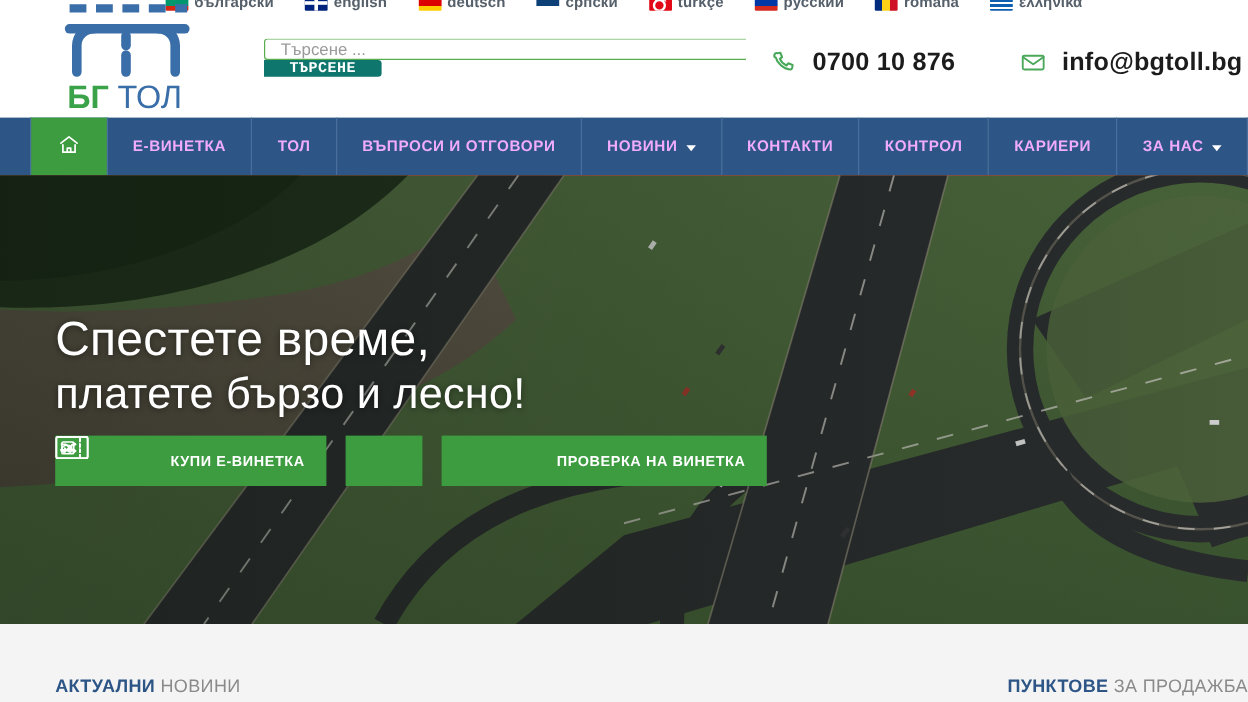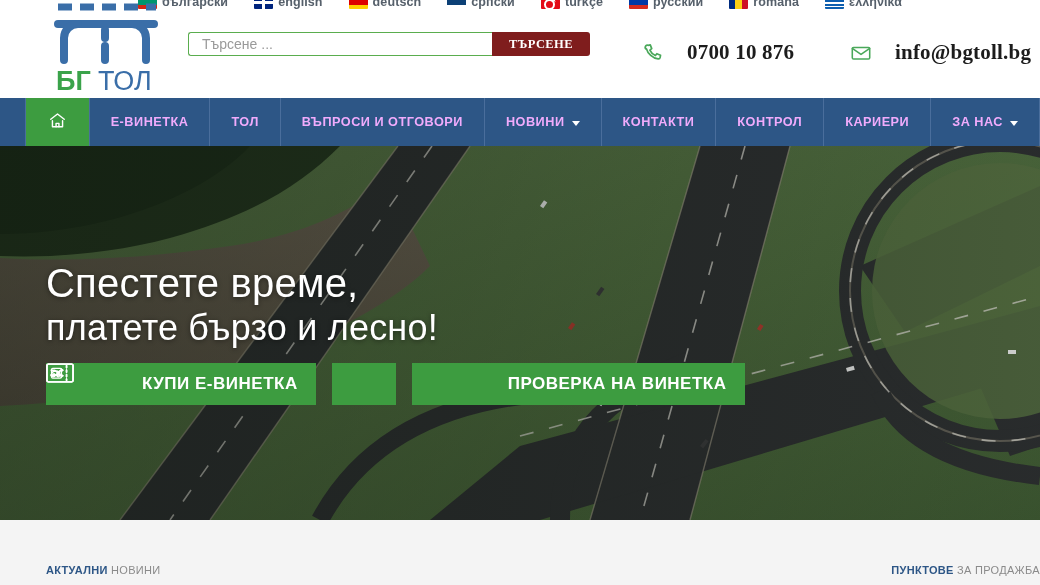--- a/index.html
+++ b/index.html
@@ -34,34 +34,34 @@
   .f-tr:after { content:""; position:absolute; left:3px; top:3px; width:7px; height:7px; border:2px solid #fff; border-radius:50%; }
   .f-ru { background: linear-gradient(to bottom,#fff 0 33.3%,#0039a6 33.3% 66.6%,#d52b1e 66.6% 100%); }
   .f-ro { background: linear-gradient(to right,#002b7f 0 33.3%,#fcd116 33.3% 66.6%,#ce1126 66.6% 100%); }
   .f-gr { background: repeating-linear-gradient(to bottom,#0d5eaf 0 1.9px,#fff 1.9px 3.8px); }
 
   
   .header { position: absolute; top: 12px; left: 0; width: 1040px; height: 84px; background: #fff; }
 
   .logo { position: absolute; left: 46px; top: -14px; width: 120px; height: 96px; }
 
-  .searchwrap { position: absolute; left: 188px; top: 20px; width: 402px; height: 24px; display: flex; }
+  .searchwrap { position: absolute; left: 220px; top: 20px; width: 402px; height: 24px; display: flex; flex-direction: column; }
   .search-input {
     flex: 1; border: 1px solid #5aad4e; border-right: 0; border-radius: 3px 0 0 3px;
     font-size: 14px; color: #3b3b3b; padding: 0 13px; outline: none; background: #fff;
     font-family: "Liberation Sans", sans-serif;
   }
   .search-input::placeholder { color: #9a9a9a; }
   .search-btn {
-    width: 98px; background: #7f1d1d; color: #fff; border: 0; cursor: pointer;
+    width: 98px; background: #0f766e; color: #fff; border: 0; cursor: pointer;
     font-size: 12.5px; font-weight: 700; letter-spacing: .4px; border-radius: 0 3px 3px 0;
-    font-family: Liberation Serif, serif;
-  }
-
-  .contact { position: absolute; top: 28px; display: flex; align-items: center; gap: 21px; font-family: Liberation Serif, serif; }
+    font-family: Liberation Mono, monospace;
+  }
+
+  .contact { position: absolute; top: 28px; display: flex; align-items: center; gap: 11px; }
   .contact.phone { left: 640px; }
   .contact.mail { left: 848px; }
   .contact-text { font-size: 21px; font-weight: 700; color: #1c1c1c; letter-spacing: .2px; white-space: nowrap; }
   .ico-green { width: 26px; height: 24px; display: inline-flex; align-items: center; justify-content: center; color: #4aa85a; }
 
   
   .nav {
     position: absolute; top: 98px; left: 0; width: 1040px; height: 48px;
     background: #2d5686; display: flex; align-items: stretch;
   }
@@ -84,26 +84,26 @@
   .hero-text { position: absolute; left: 46px; top: 115px; }
   .hero-l1 { font-size: 40px; color: #fff; font-weight: 400; line-height: 1.1; letter-spacing: .2px; text-shadow: 0 1px 5px rgba(0,0,0,.45); }
   .hero-l2 { font-size: 36px; color: #fff; font-weight: 300; line-height: 1.25; letter-spacing: .2px; text-shadow: 0 1px 5px rgba(0,0,0,.45); }
 
   .cta-row { position: absolute; left: 46px; top: 217px; display: flex; gap: 16px; }
   .cta {
     height: 42px; background: #3d9c40; display: flex; align-items: center;
     padding: 0 18px; gap: 14px; cursor: pointer; border: 0;
     font-family: "Liberation Sans", sans-serif;
   }
-  .cta-label { color: #fff; font-size: 17px; font-weight: 700; letter-spacing: .5px; white-space: nowrap; padding-left: 36px; }
+  .cta-label { color: #fff; font-size: 12px; font-weight: 700; letter-spacing: .5px; white-space: nowrap; padding-left: 36px; }
   .cta-ico { width: 28px; height: 20px; flex: 0 0 auto; }
 
   
   .bottom { position: absolute; top: 520px; left: 0; width: 1040px; height: 65px; background: #f4f4f4; }
-  .sec-title { position: absolute; top: 44px; font-size: 11px; letter-spacing: .3px; white-space: nowrap; }
+  .sec-title { position: absolute; top: 44px; font-size: 15px; letter-spacing: .3px; white-space: nowrap; }
   .sec-title.left { left: 46px; }
   .sec-title.right { right: 0px; margin-left: 44px; }
   .sec-strong { color: #2d5686; font-weight: 700; }
   .sec-weak { color: #8a8a8a; font-weight: 400; }
 </style>
 </head>
 <body>
 
 <div class="page">
 

